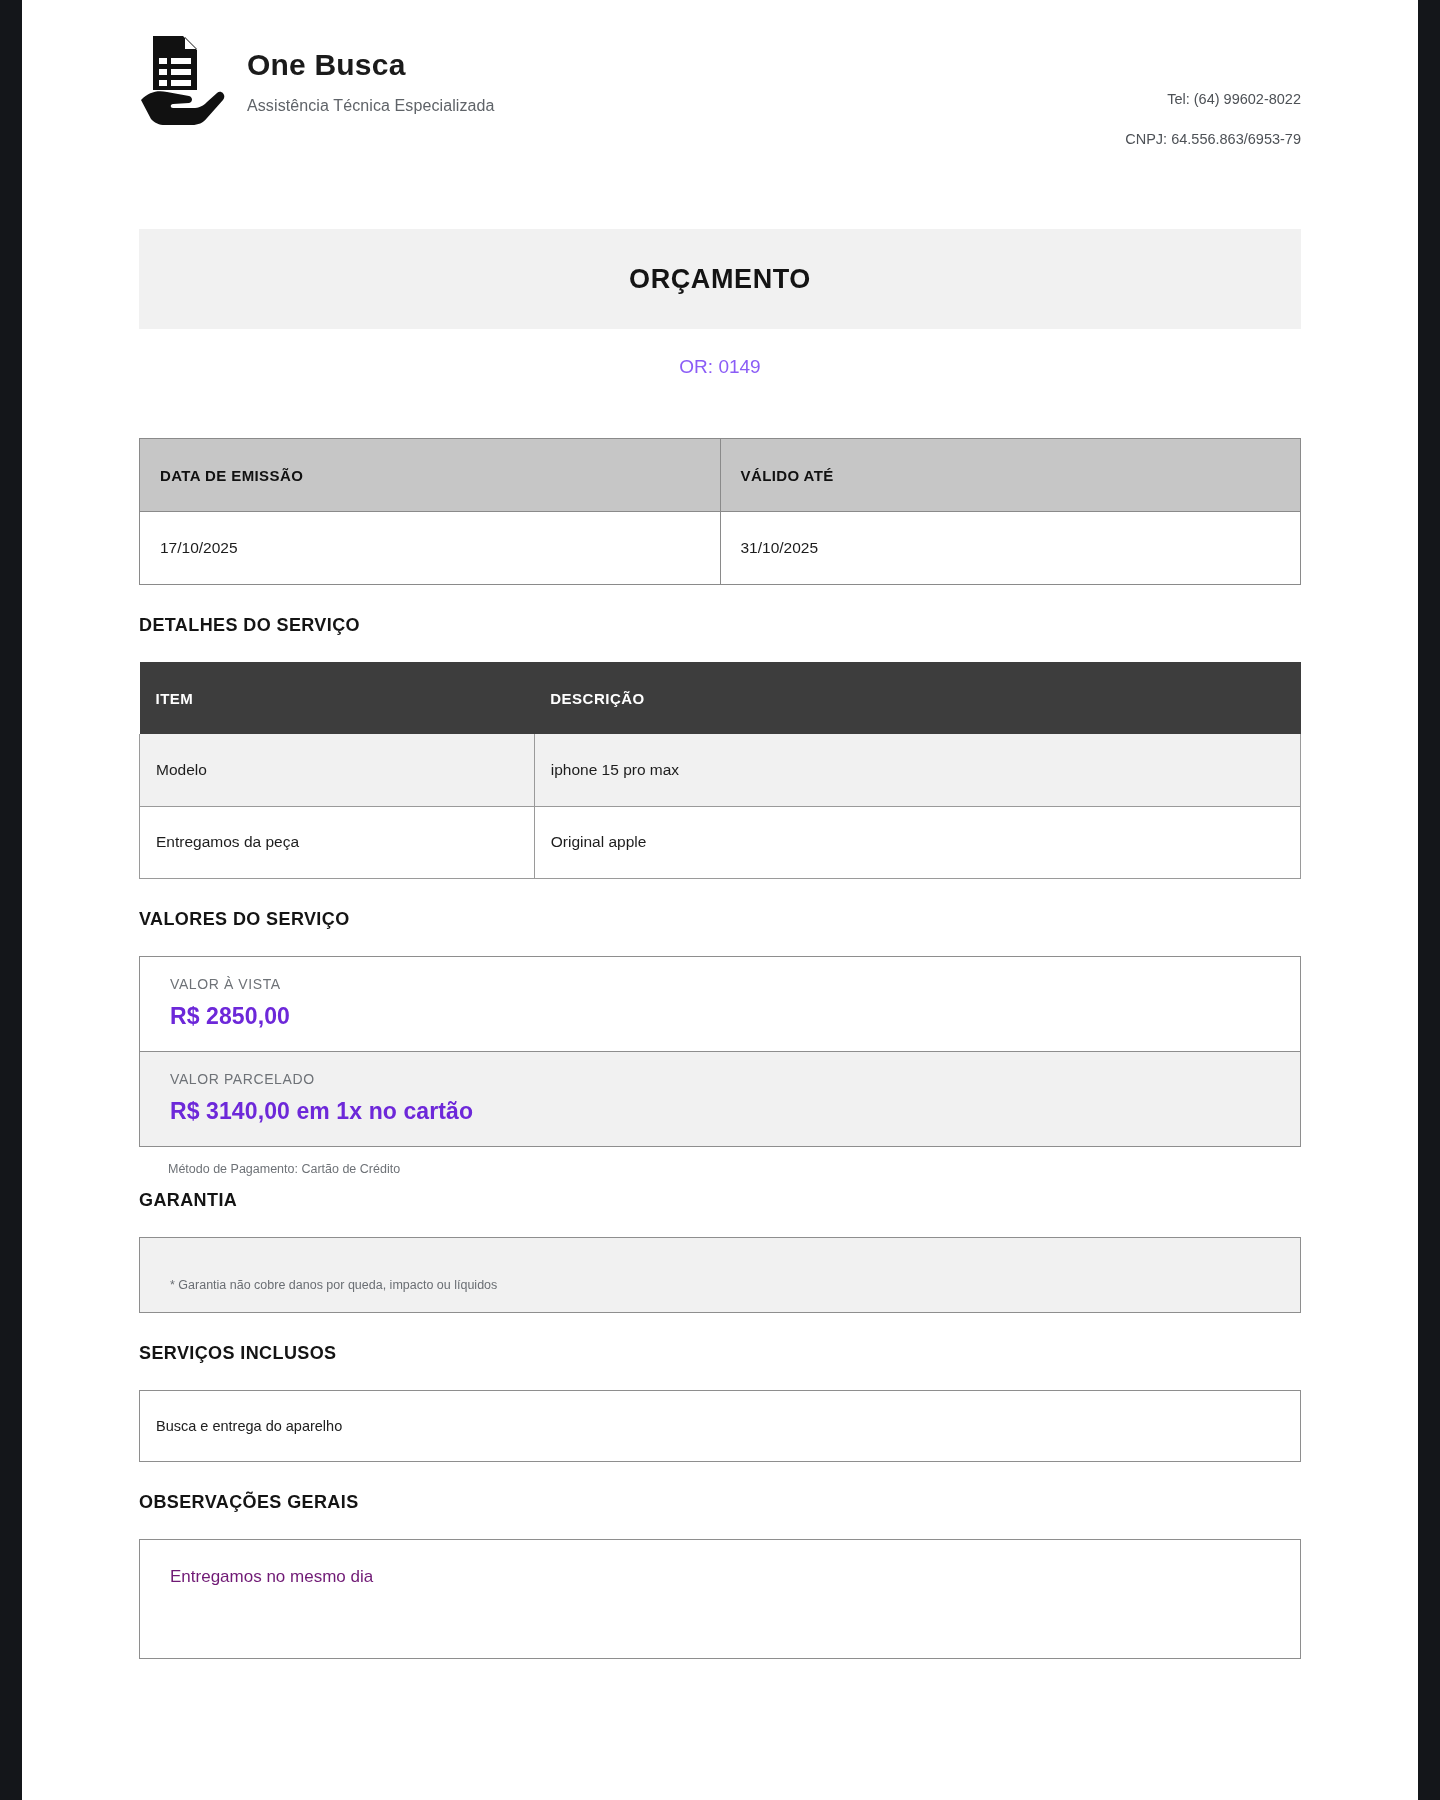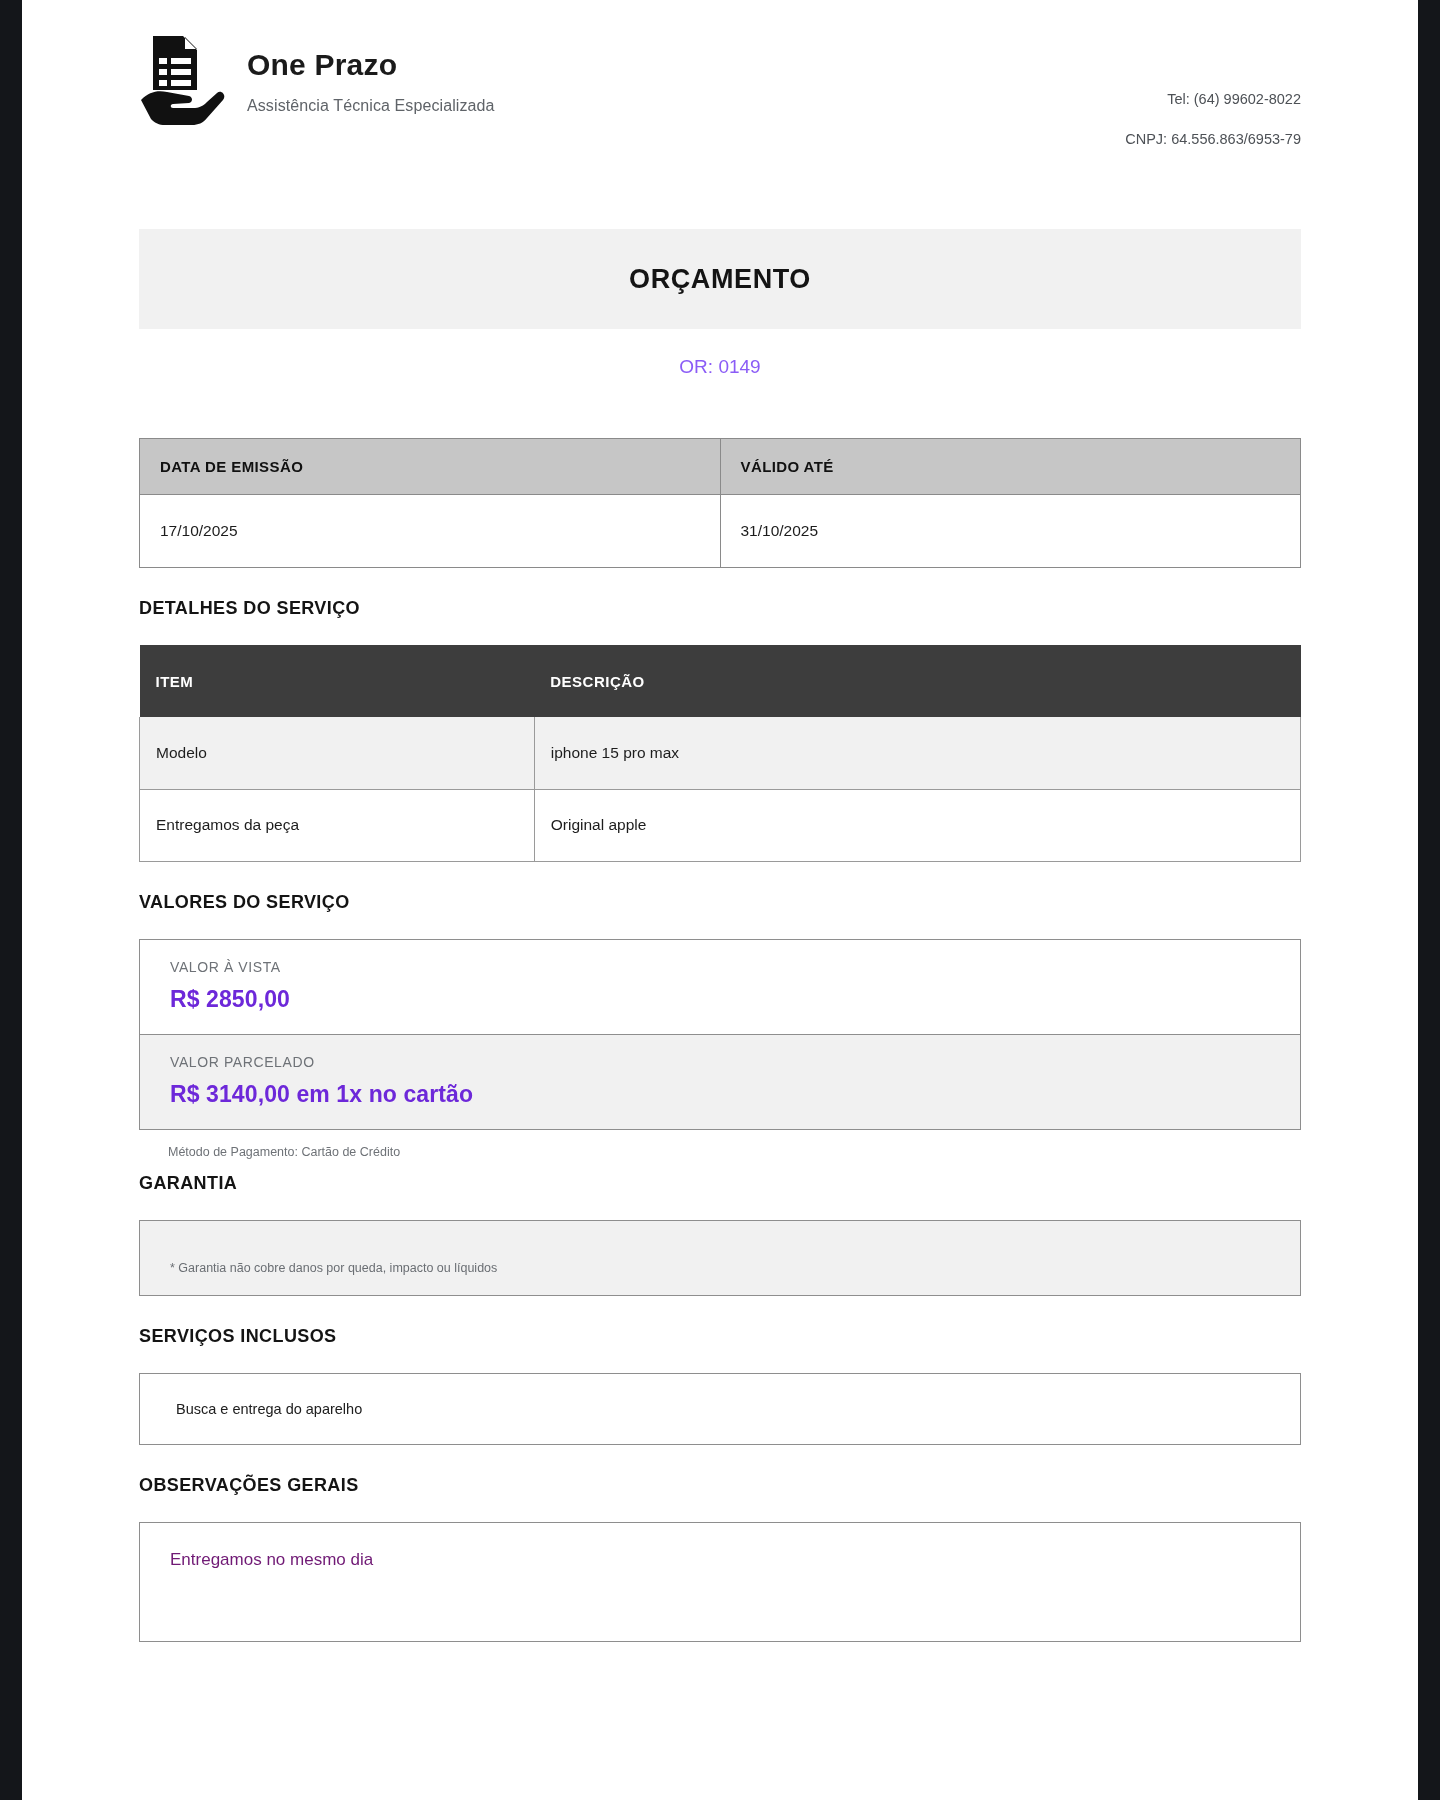--- a/index.html
+++ b/index.html
@@ -122,21 +122,21 @@
 
   .dates-table th,
   .dates-table td {
     border: 1.5px solid #8a8a8a;
     text-align: left;
     padding-left: 20px;
   }
 
   .dates-table th {
     background: #c6c6c6;
-    height: 56px;
+    height: 73px;
     font-size: 15px;
     font-weight: bold;
     letter-spacing: .4px;
     color: #111;
   }
 
   .dates-table td {
     height: 73px;
     font-size: 15.5px;
     color: #1c1c1c;
@@ -235,21 +235,21 @@
   .warranty-note {
     font-size: 12.5px;
     color: #6a6e73;
     margin-top: 17px;
   }
 
   
   .list-box {
     border: 1.5px solid #8e8e8e;
     background: #ffffff;
-    padding: 27px 30px 27px 36px;
+    padding: 27px 30px 27px 16px;
   }
 
   .list-item {
     font-size: 14.5px;
     color: #202020;
   }
   .list-item + .list-item { margin-top: 39px; }
 
   .notes-box {
     border: 1.5px solid #8e8e8e;
@@ -282,21 +282,21 @@
                 <rect x="32" y="24" width="20" height="6" fill="#ffffff"></rect>
                 <rect x="20" y="35" width="8" height="6" fill="#ffffff"></rect>
                 <rect x="32" y="35" width="20" height="6" fill="#ffffff"></rect>
                 <rect x="20" y="46" width="8" height="6" fill="#ffffff"></rect>
                 <rect x="32" y="46" width="20" height="6" fill="#ffffff"></rect>
                 <path d="M2 66 c8 -8 16 -10 26 -8 l22 4 c4 1 4 6 0 7 l-16 1 c-3 0 -3 4 0 4 l20 0 c6 0 10 -2 14 -6 l10 -9 c4 -4 10 2 6 7 l-16 18 c-4 5 -9 7 -15 7 H26 c-6 0 -10 -2 -14 -6 Z"></path>
               </g>
             </svg>
           </span>
           <div class="brand-text">
-            <div class="brand-name">One Prazo</div>
+            <div class="brand-name">One Busca</div>
             <div class="brand-tagline">Assistência Técnica Especializada</div>
           </div>
         </div>
         <div class="contact">
           <div class="contact-line">Tel: (64) 99602-8022</div>
           <div class="contact-line">CNPJ: 64.556.863/6953-79</div>
         </div>
       </div>
 
       <div class="title-banner">

